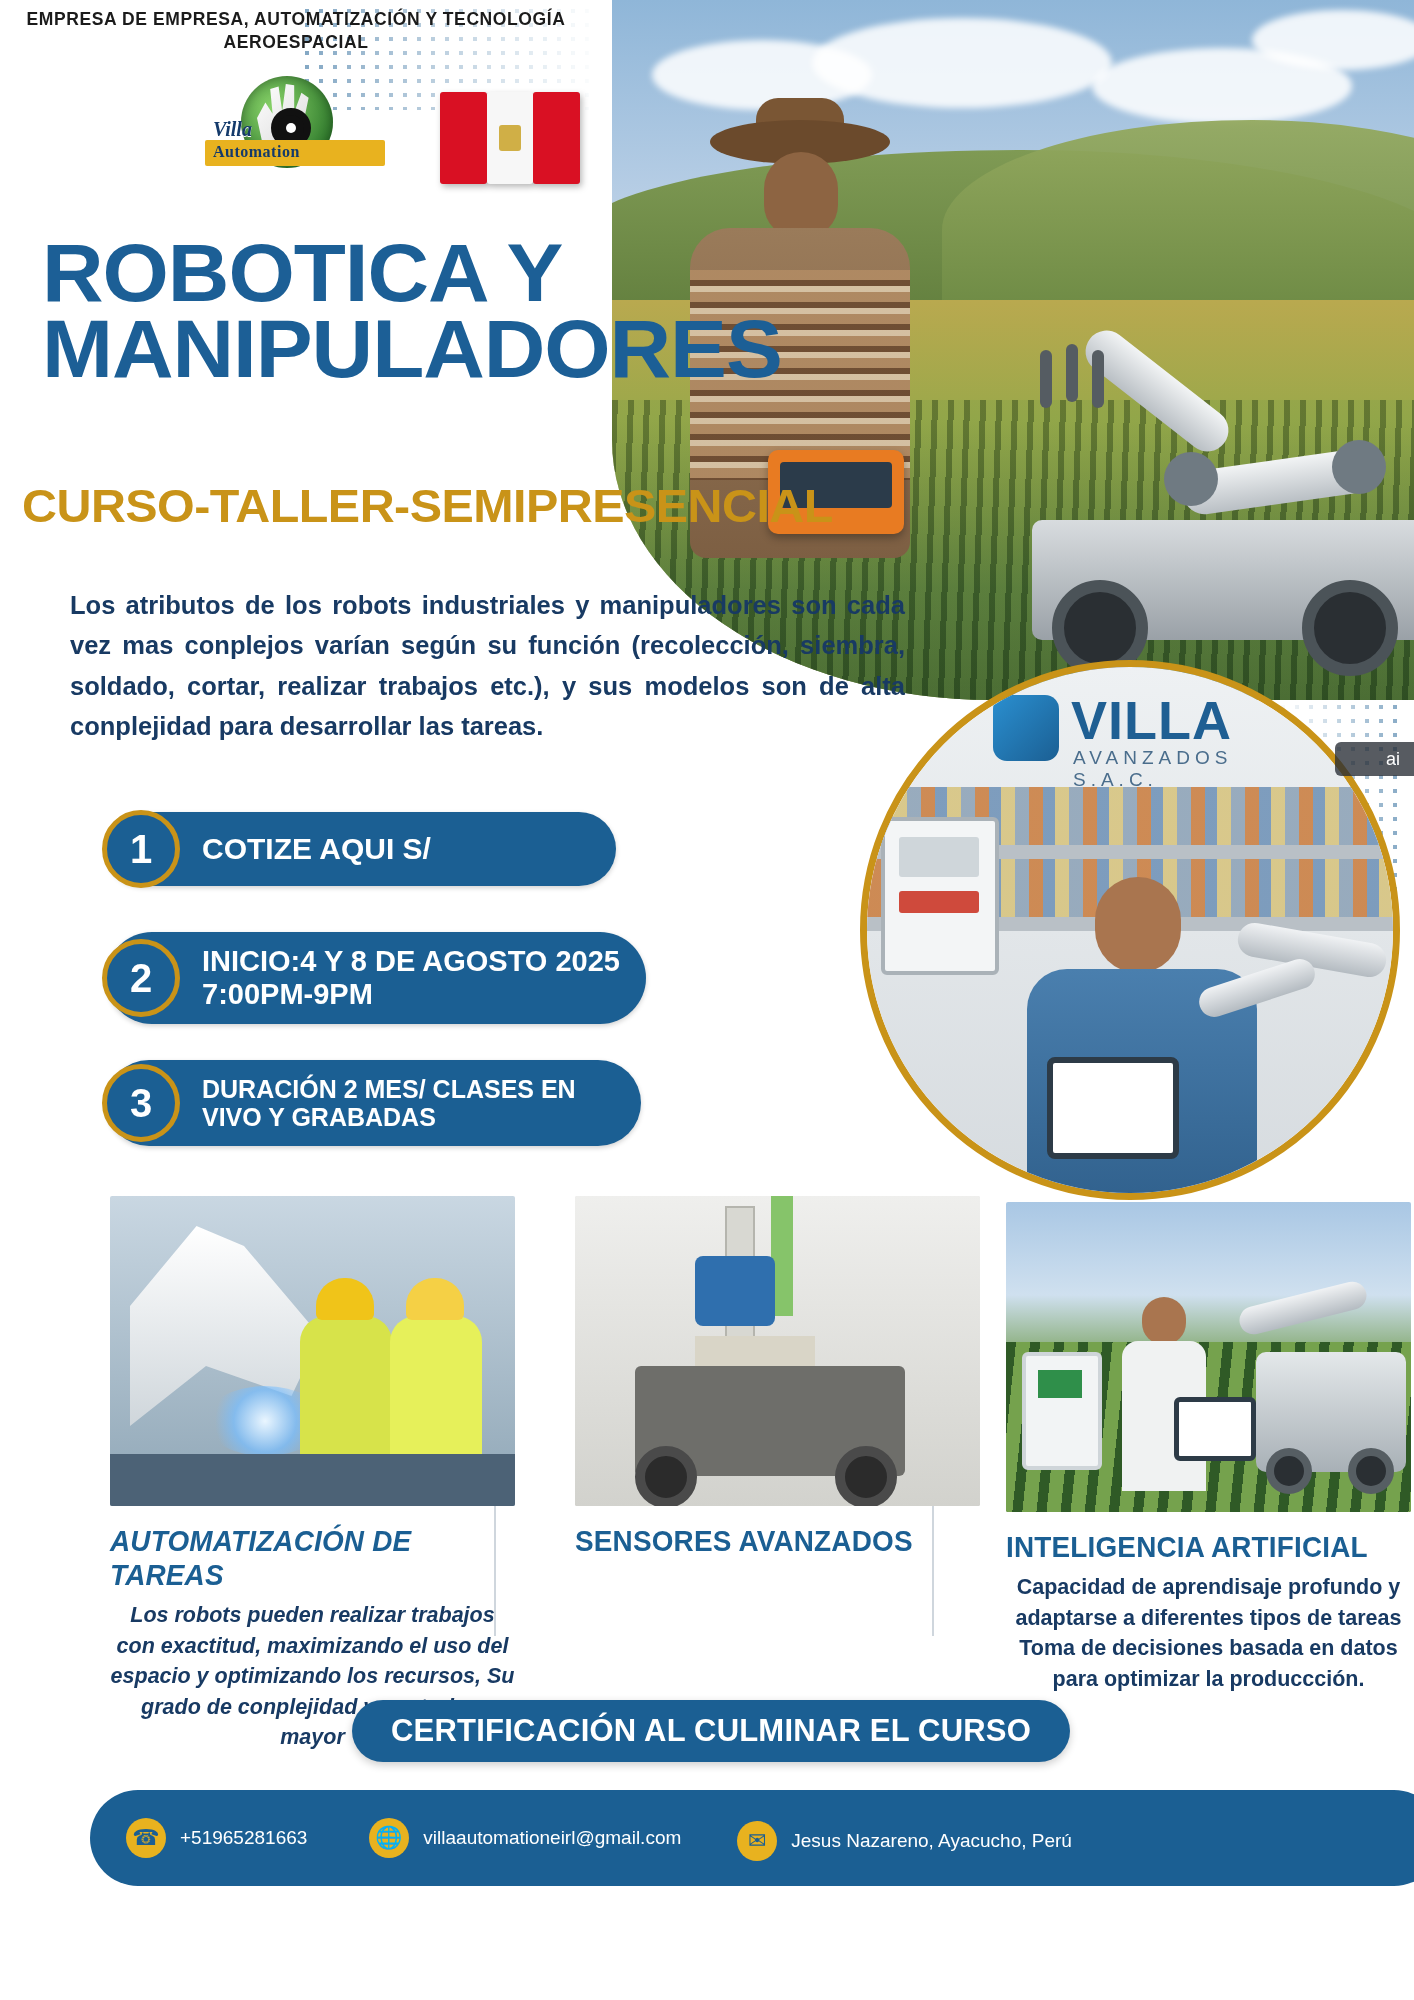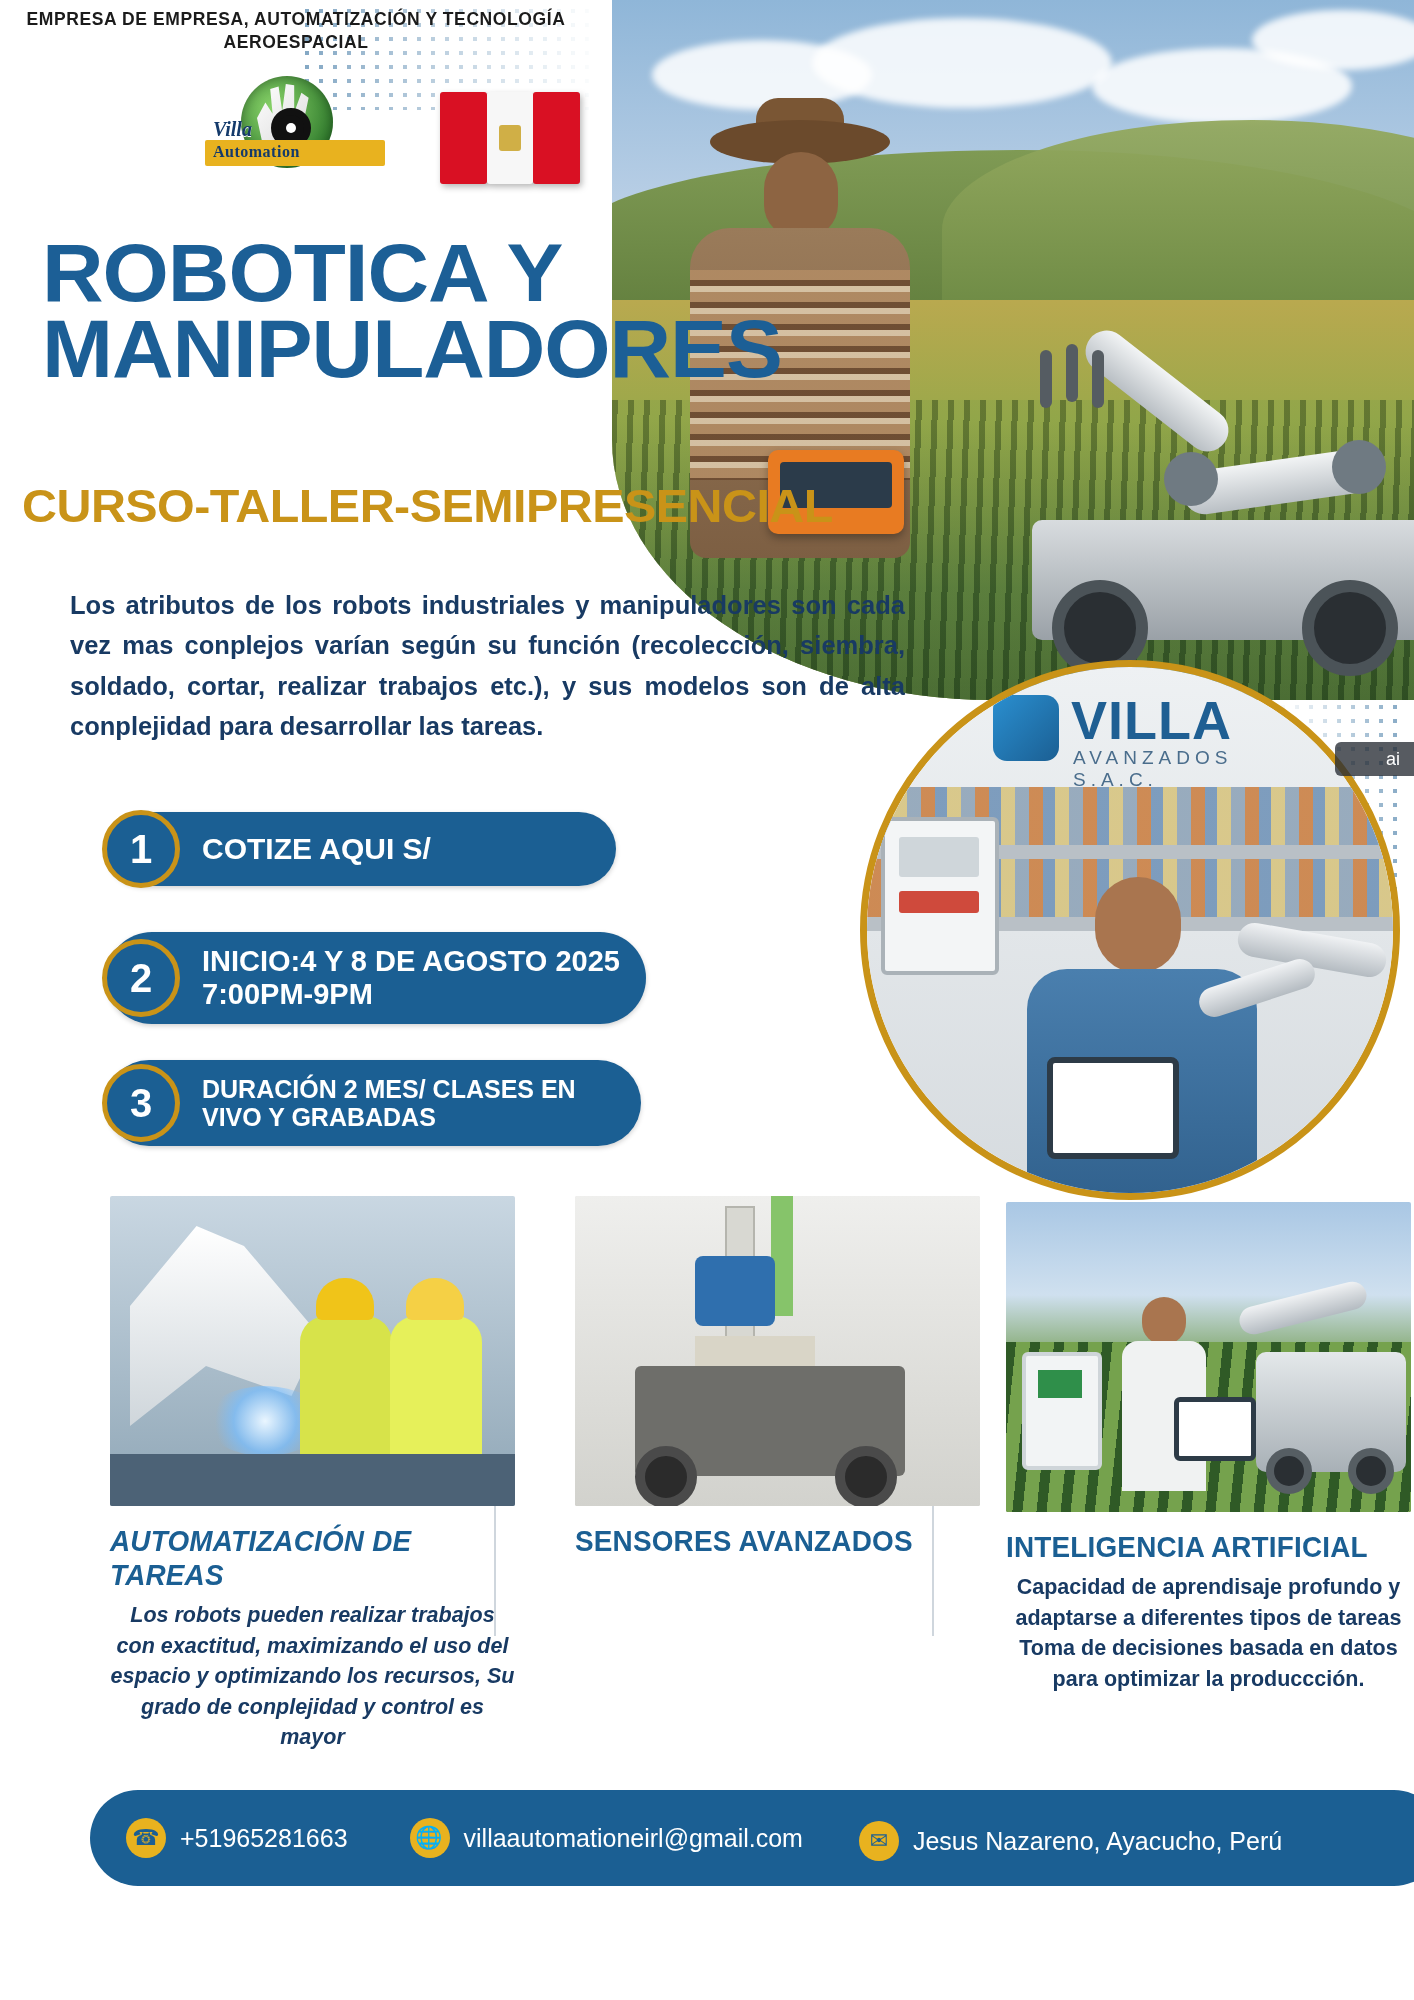--- a/index.html
+++ b/index.html
@@ -264,21 +264,21 @@
   .footer{
     position:absolute;left:90px;top:1790px;width:1352px;height:96px;
     background:#1b5f93;border-radius:48px;
     display:flex;align-items:center;
   }
   .fitem{display:flex;align-items:center;color:#fff;}
   .fitem .ic{
     width:40px;height:40px;border-radius:50%;background:#e8b21f;color:#1b5f93;
     display:flex;align-items:center;justify-content:center;font-size:22px;margin-right:14px;flex:0 0 auto;
   }
-  .fitem .txt{font-size:25px;line-height:1.12;}
+  .fitem .txt{font-size:19px;line-height:1.12;}
   .f1{margin-left:36px;}
   .f2{margin-left:62px;}
   .f3{margin-left:56px;margin-top:6px;}
 </style>
 </head>
 <body>
 
 <div class="poster">
 
   <div class="dots dots-tl"></div>
@@ -434,20 +434,21 @@
         <div class="rov">
             <b class="l"></b>
             <b class="r"></b>
           </div>
       </div>
       <h3>INTELIGENCIA ARTIFICIAL</h3>
       <p>Capacidad de aprendisaje profundo  y adaptarse a diferentes tipos de tareas Toma de decisiones basada en datos para optimizar la produccción.</p>
     </div>
   </div>
 
+  <div class="cert">CERTIFICACIÓN AL CULMINAR EL CURSO</div>
 
   <div class="footer">
     <div class="fitem f1">
       <div class="ic">☎</div>
       <div class="txt">+51965281663</div>
     </div>
     <div class="fitem f2">
       <div class="ic">🌐</div>
       <div class="txt">villaautomationeirl@gmail.com</div>
     </div>

